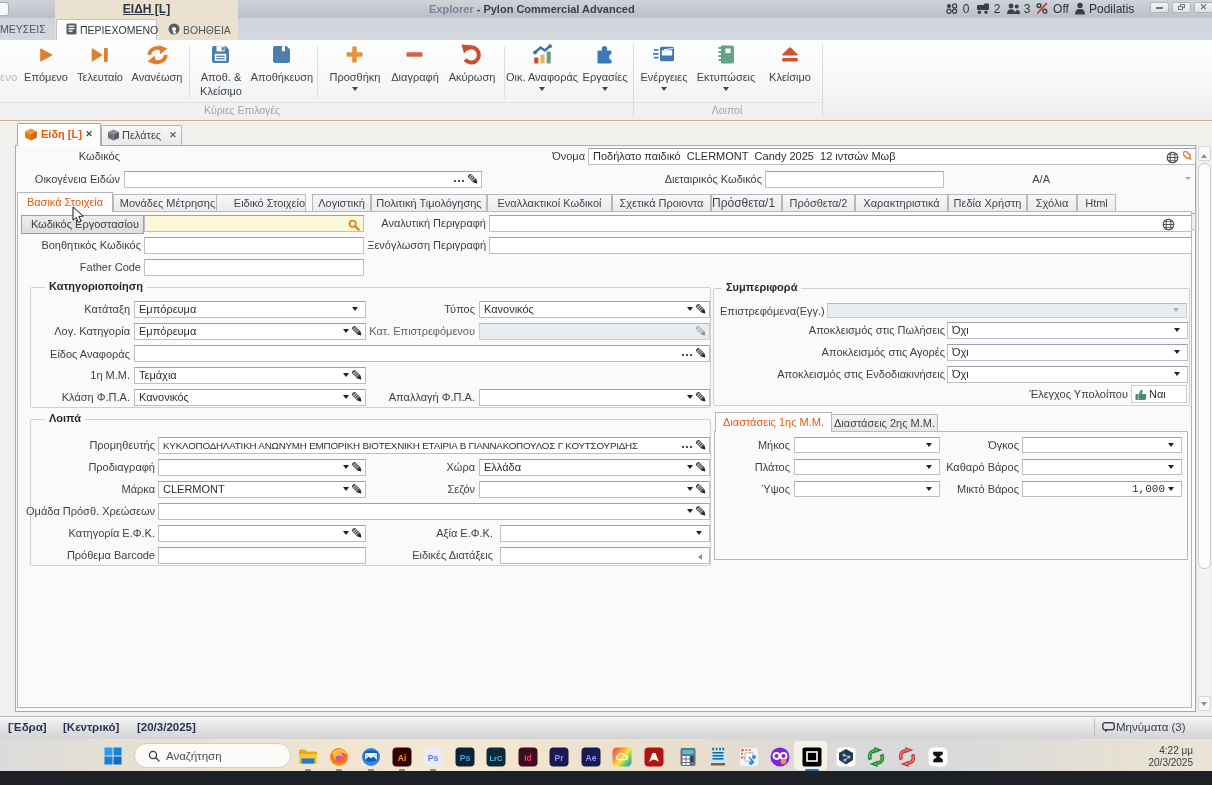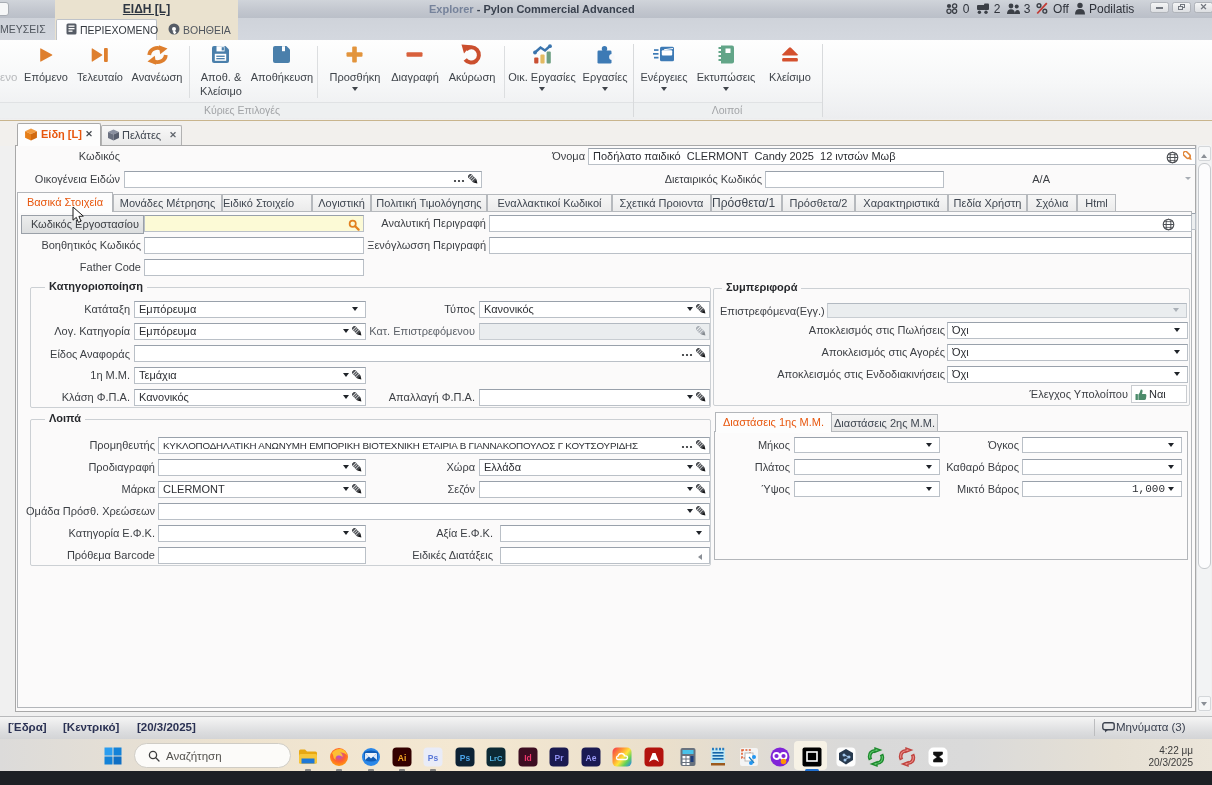--- a/index.html
+++ b/index.html
@@ -119,21 +119,21 @@
     </svg>
     <div style="position:absolute;left:427px;top:70px;width:90px;height:14px;line-height:14px;text-align:center;font-size:11px;color:#3f444a;white-space:nowrap;">Ακύρωση</div>
 <svg width="21" height="21" viewBox="0 0 21 21" style="position:absolute;left:532px;top:44px">
       <rect x="2.2" y="13.5" width="4.2" height="6" rx="1" fill="#c94f33"></rect>
       <rect x="8.4" y="10.5" width="4.2" height="9" rx="1" fill="#e3ba62"></rect>
       <rect x="14.6" y="7.5" width="4.2" height="12" rx="1" fill="#6d9f82"></rect>
       <path d="M3 8.5 L8.5 3.5 L13 6.5 L18 2" fill="none" stroke="#3a74ad" stroke-width="2.4"></path>
       <circle cx="3" cy="8.5" r="1.9" fill="#3a74ad"></circle>
       <circle cx="18" cy="2.2" r="1.9" fill="#3a74ad"></circle>
     </svg>
-    <div style="position:absolute;left:497px;top:70px;width:90px;height:14px;line-height:14px;text-align:center;font-size:11px;color:#3f444a;white-space:nowrap;">Οικ. Εργασίες</div>
+    <div style="position:absolute;left:497px;top:70px;width:90px;height:14px;line-height:14px;text-align:center;font-size:11px;color:#3f444a;white-space:nowrap;">Οικ. Αναφοράς</div>
     <span style="position:absolute;left:538.5px;top:87px;width:0;height:0;border:3.5px solid transparent;border-top:4px solid #3f444a;"></span>
 <svg width="20" height="21" viewBox="0 0 20 21" style="position:absolute;left:595px;top:44px">
       <rect x="2.5" y="6.5" width="14" height="13" rx="1.2" fill="#3d7ab5"></rect>
       <circle cx="9.5" cy="4.8" r="2.7" fill="#3d7ab5"></circle>
       <rect x="7.8" y="4.8" width="3.4" height="3" fill="#3d7ab5"></rect>
       <circle cx="17" cy="13" r="2.9" fill="#f7f8fa"></circle>
     </svg>
     <div style="position:absolute;left:560px;top:70px;width:90px;height:14px;line-height:14px;text-align:center;font-size:11px;color:#3f444a;white-space:nowrap;">Εργασίες</div>
     <span style="position:absolute;left:601.5px;top:87px;width:0;height:0;border:3.5px solid transparent;border-top:4px solid #3f444a;"></span>
 <svg width="24" height="21" viewBox="0 0 24 21" style="position:absolute;left:652px;top:44px">
@@ -216,21 +216,21 @@
     </div>
 <div style="position:absolute;z-index:5;left:650px;top:170.5px;width:112px;height:17px;line-height:17px;text-align:right;font-size:11px;color:#3c3f44;white-space:nowrap;">Διεταιρικός Κωδικός</div>
 <div style="position:absolute;left:765px;top:170.5px;width:179px;height:17px;box-sizing:border-box;background:#fff;border:1px solid #bac0c7;border-top-color:#99a1ab;font-size:11px;color:#2c2e33;line-height:15px;padding:0 4px 0 4px;white-space:nowrap;overflow:hidden;"></div>
 <div style="position:absolute;z-index:5;left:1020px;top:170.5px;width:30px;height:17px;line-height:17px;text-align:right;font-size:11px;color:#3c3f44;white-space:nowrap;">Α/Α</div>
 <div style="position:absolute;left:1053px;top:170.5px;width:143px;height:17px;box-sizing:border-box;background:#edeff0;border:1px solid #bac0c7;border-top-color:#99a1ab;font-size:11px;color:#2c2e33;line-height:15px;padding:0 6px 0 6px;white-space:nowrap;overflow:hidden;text-align:right;padding-right:13px;margin-top:42px;">
       <span style="display:block;overflow:hidden;height:100%;">19097</span>
     </div>
 <span style="position:absolute;z-index:6;left:1185px;top:177px;width:0;height:0;border:3px solid transparent;border-top:3.5px solid #a8adb4;"></span>
 <div style="position:absolute;left:17px;top:192px;width:96px;height:20px;box-sizing:border-box;background:#fdfdfd;border:1px solid #b3b6ba;border-bottom:none;z-index:3;font-size:11px;color:#e8570e;text-align:center;line-height:19px;white-space:nowrap;">Βασικά Στοιχεία</div>
 <div style="position:absolute;left:113px;top:193.5px;width:109px;height:18px;box-sizing:border-box;background:linear-gradient(180deg,#f7f7f7,#ebebeb);border:1px solid #b6b9bd;font-size:11px;color:#3f4650;text-align:center;line-height:17px;white-space:nowrap;z-index:2;">Μονάδες Μέτρησης</div>
-<div style="position:absolute;left:222px;top:193.5px;width:90px;height:18px;box-sizing:border-box;background:linear-gradient(180deg,#f7f7f7,#ebebeb);border:1px solid #b6b9bd;font-size:11px;color:#3f4650;text-align:left;line-height:17px;white-space:nowrap;z-index:2;">Ειδικό Στοιχείο</div>
+<div style="position:absolute;left:216px;top:193.5px;width:90px;height:18px;box-sizing:border-box;background:linear-gradient(180deg,#f7f7f7,#ebebeb);border:1px solid #b6b9bd;font-size:11px;color:#3f4650;text-align:right;line-height:17px;white-space:nowrap;z-index:2;">Ειδικό Στοιχείο</div>
 <div style="position:absolute;left:312px;top:193.5px;width:59px;height:18px;box-sizing:border-box;background:linear-gradient(180deg,#f7f7f7,#ebebeb);border:1px solid #b6b9bd;font-size:11px;color:#3f4650;text-align:center;line-height:17px;white-space:nowrap;z-index:2;">Λογιστική</div>
 <div style="position:absolute;left:371px;top:193.5px;width:116px;height:18px;box-sizing:border-box;background:linear-gradient(180deg,#f7f7f7,#ebebeb);border:1px solid #b6b9bd;font-size:11px;color:#3f4650;text-align:center;line-height:17px;white-space:nowrap;z-index:2;">Πολιτική Τιμολόγησης</div>
 <div style="position:absolute;left:487px;top:193.5px;width:125px;height:18px;box-sizing:border-box;background:linear-gradient(180deg,#f7f7f7,#ebebeb);border:1px solid #b6b9bd;font-size:11px;color:#3f4650;text-align:center;line-height:17px;white-space:nowrap;z-index:2;">Εναλλακτικοί Κωδικοί</div>
 <div style="position:absolute;left:612px;top:193.5px;width:99px;height:18px;box-sizing:border-box;background:linear-gradient(180deg,#f7f7f7,#ebebeb);border:1px solid #b6b9bd;font-size:11px;color:#3f4650;text-align:center;line-height:17px;white-space:nowrap;z-index:2;">Σχετικά Προιοντα</div>
 <div style="position:absolute;left:711px;top:193.5px;width:71px;height:18px;box-sizing:border-box;background:linear-gradient(180deg,#f7f7f7,#ebebeb);border:1px solid #b6b9bd;font-size:12px;color:#3f4650;text-align:left;line-height:17px;white-space:nowrap;z-index:2;">Πρόσθετα/1</div>
 <div style="position:absolute;left:782px;top:193.5px;width:73px;height:18px;box-sizing:border-box;background:linear-gradient(180deg,#f7f7f7,#ebebeb);border:1px solid #b6b9bd;font-size:11px;color:#3f4650;text-align:center;line-height:17px;white-space:nowrap;z-index:2;">Πρόσθετα/2</div>
 <div style="position:absolute;left:855px;top:193.5px;width:93px;height:18px;box-sizing:border-box;background:linear-gradient(180deg,#f7f7f7,#ebebeb);border:1px solid #b6b9bd;font-size:11px;color:#3f4650;text-align:center;line-height:17px;white-space:nowrap;z-index:2;">Χαρακτηριστικά</div>
 <div style="position:absolute;left:948px;top:193.5px;width:79px;height:18px;box-sizing:border-box;background:linear-gradient(180deg,#f7f7f7,#ebebeb);border:1px solid #b6b9bd;font-size:11px;color:#3f4650;text-align:center;line-height:17px;white-space:nowrap;z-index:2;">Πεδία Χρήστη</div>
 <div style="position:absolute;left:1027px;top:193.5px;width:50px;height:18px;box-sizing:border-box;background:linear-gradient(180deg,#f7f7f7,#ebebeb);border:1px solid #b6b9bd;font-size:11px;color:#3f4650;text-align:center;line-height:17px;white-space:nowrap;z-index:2;">Σχόλια</div>
 <div style="position:absolute;left:1077px;top:193.5px;width:39px;height:18px;box-sizing:border-box;background:linear-gradient(180deg,#f7f7f7,#ebebeb);border:1px solid #b6b9bd;font-size:11px;color:#3f4650;text-align:center;line-height:17px;white-space:nowrap;z-index:2;">Html</div>

